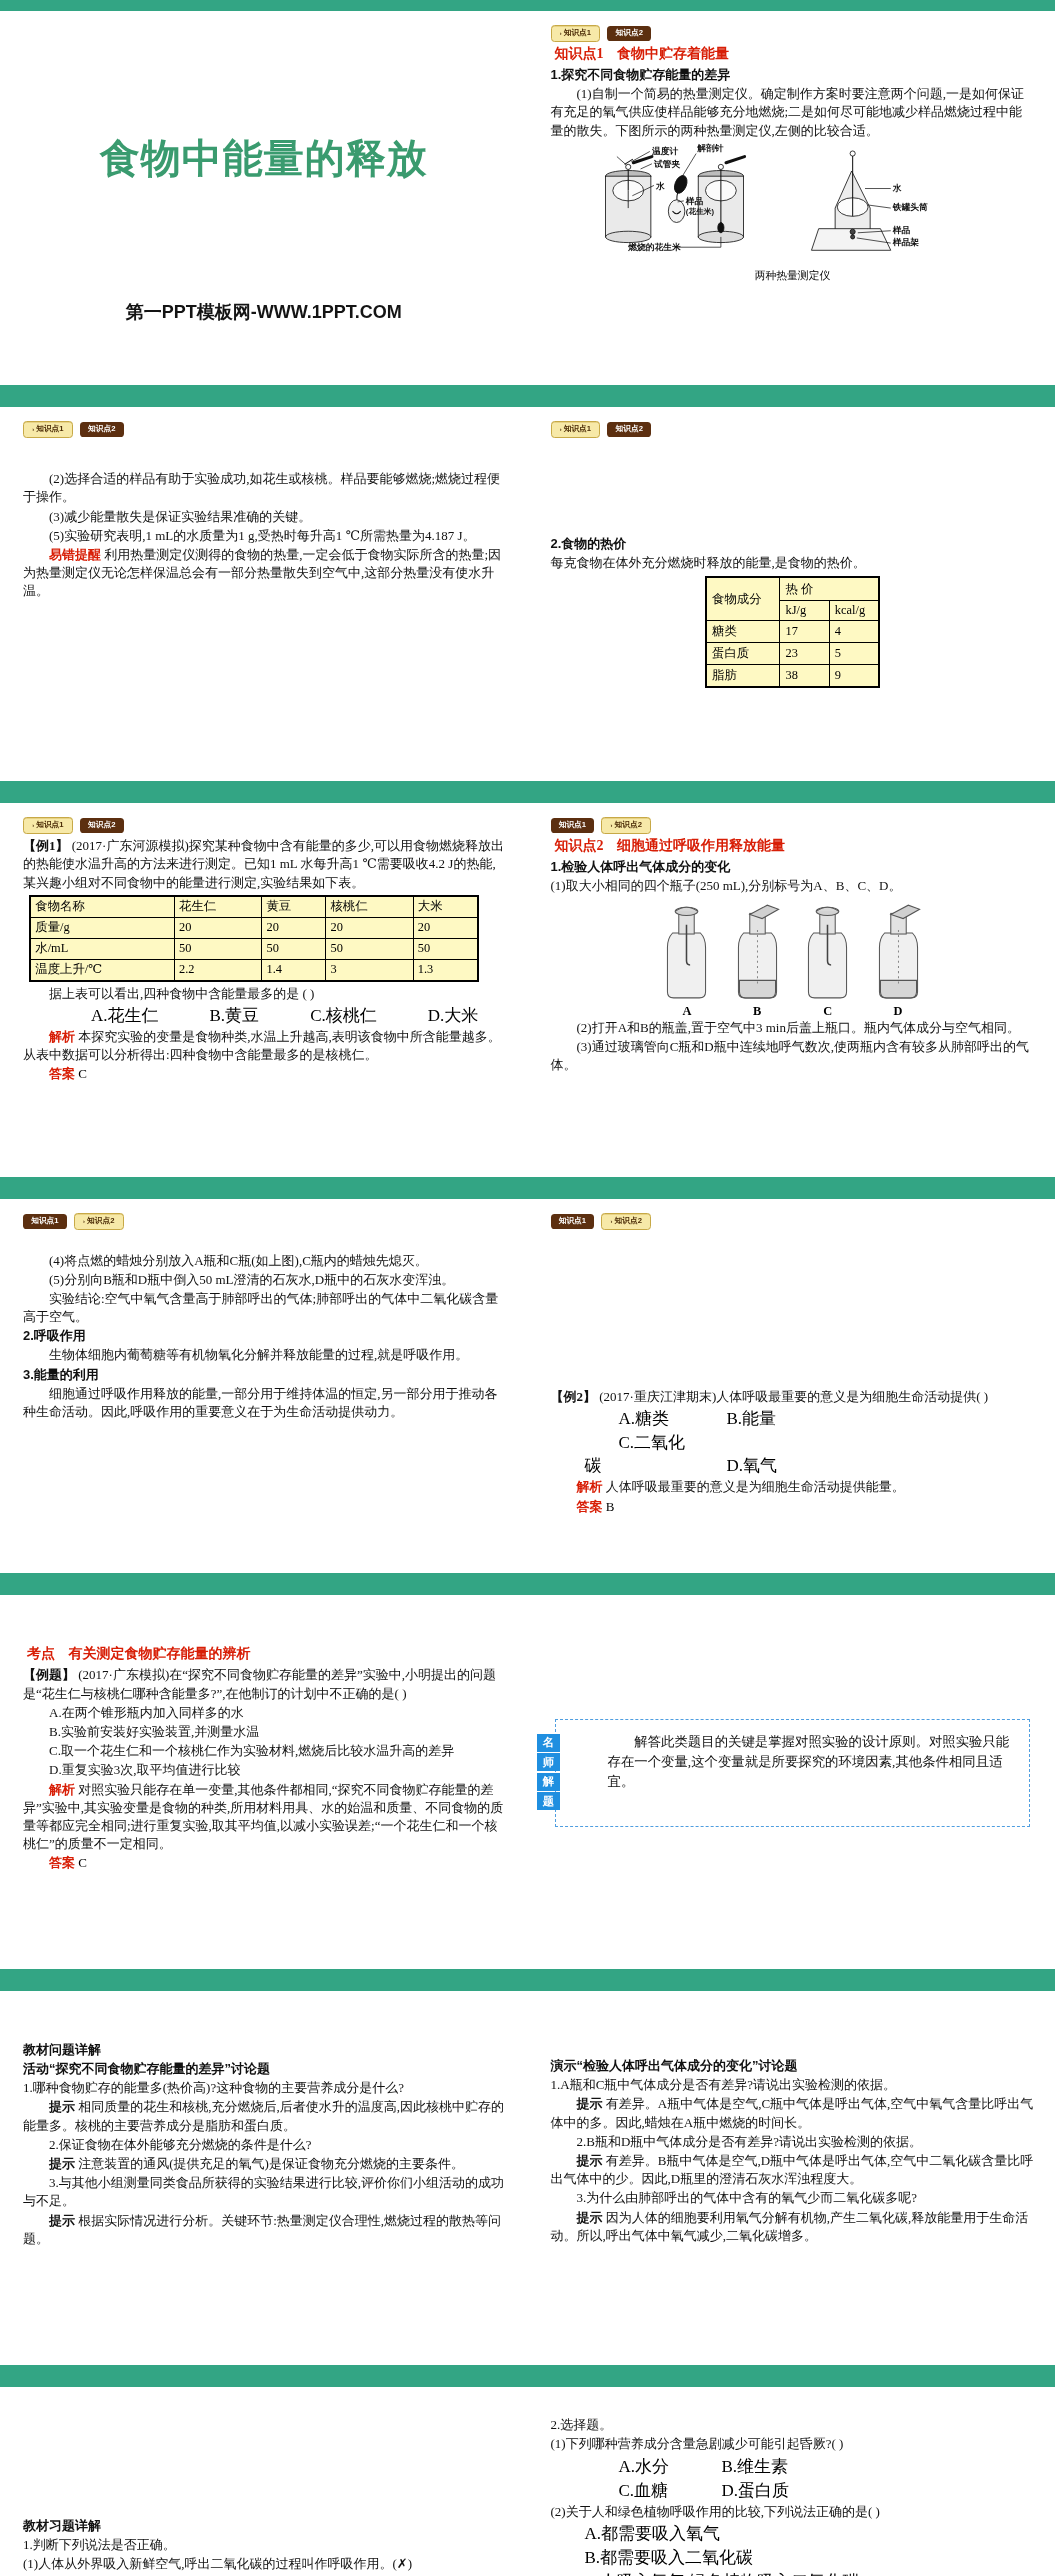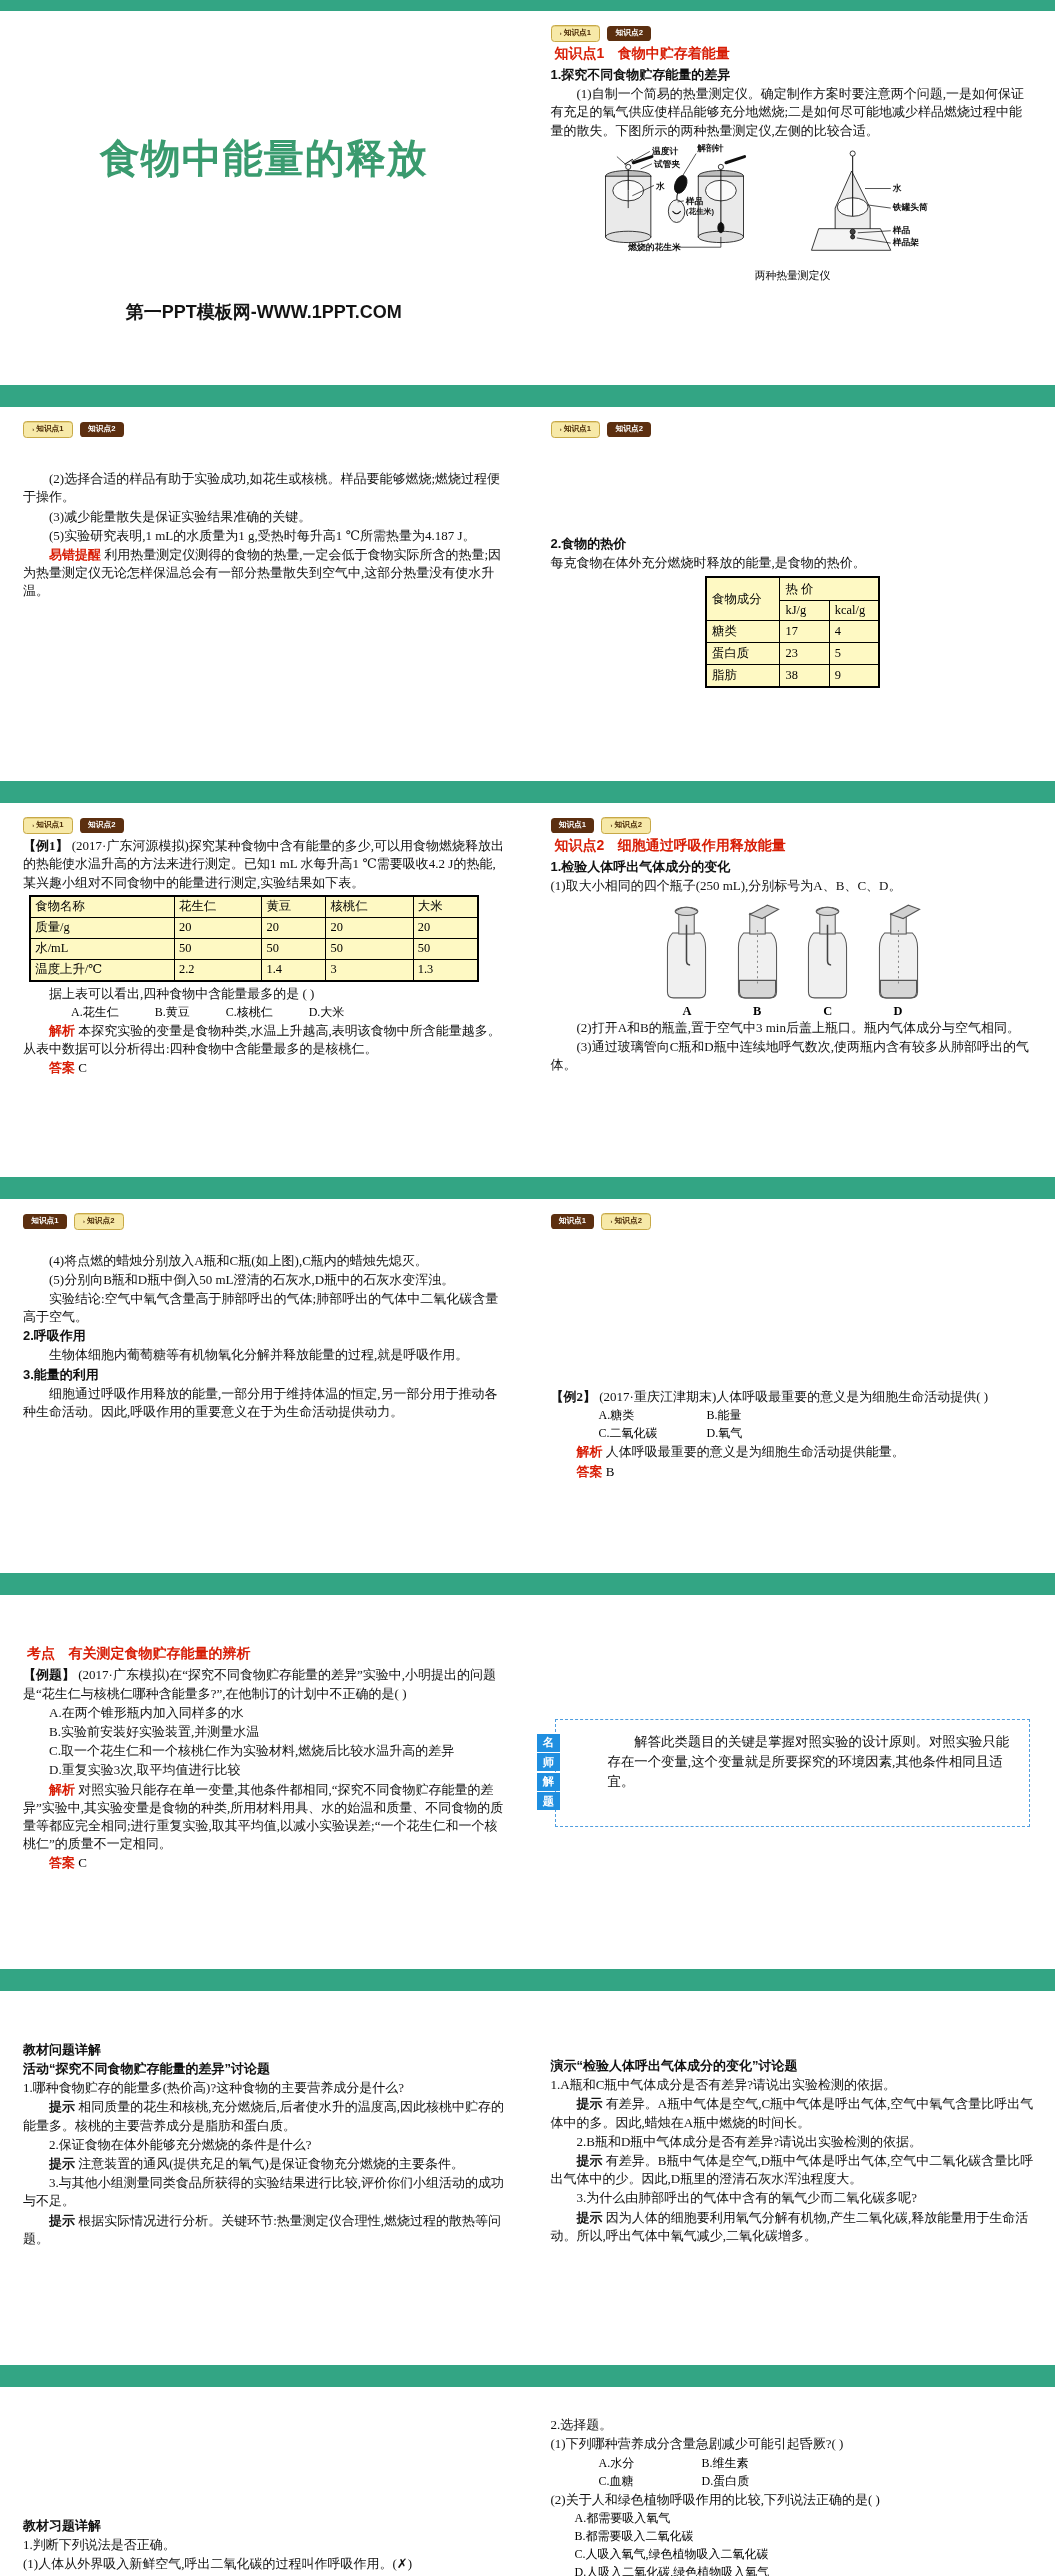--- a/index.html
+++ b/index.html
@@ -19,29 +19,29 @@
   .kptab.active{background:#f7e9a8;color:#4a2a05;border:0.5px solid #c7a947;box-shadow:0 0.5px 0 #d8bc63 inset;}
   .kptab.idle{background:#5c2f10;color:#ffffff;}
   .kptab .caret{font-size:5.7px;margin-right:2.1px;}
 
   
   .title-main{position:absolute;left:0;right:0;top:120px;text-align:center;font-family:Liberation Sans, sans-serif;
               font-size:40px;font-weight:bold;color:#3a9b6f;letter-spacing:1px;}
   .title-sub{position:absolute;left:0;right:0;top:289px;text-align:center;font-family:"Liberation Sans","DejaVu Sans",sans-serif;
              font-size:18px;font-weight:bold;color:#141414;}
 
-  .h-red{color:#d81e06;font-weight:bold;font-size:14px;font-family:Liberation Sans, sans-serif;margin:2.1px 0 3.1px 4.1px;}
+  .h-red{color:#d81e06;font-weight:bold;font-size:14px;font-family:Liberation Serif, serif;margin:2.1px 0 3.1px 4.1px;}
   .h-red .gap{display:inline-block;width:13.4px;}
   .h-bold{font-weight:bold;font-size:13px;font-family:"Liberation Sans","DejaVu Sans",sans-serif;color:#111;margin:1px 0 1px 0;}
   .p{font-size:13px;line-height:1.40;color:#111;margin:0 0 1px 0;text-indent:2em;}
   .p.noind{text-indent:0;}
   .tagred{color:#d81e06;font-weight:bold;}
   .tagred-s{color:#d81e06;font-weight:bold;font-family:"Liberation Sans","DejaVu Sans",sans-serif;}
   .ans{font-size:13px;margin-top:1px;text-indent:2em;}
-  .opts{font-size:12px;text-indent:2em;margin:1px 0;}
+  .opts{font-size:17px;text-indent:2em;margin:1px 0;}
   .opts span{display:inline-block;}
 
   
   table.data{border-collapse:collapse;margin:3.1px 0 3.1px 6.2px;background:#fef9c3;}
   table.data td,table.data th{border:1px solid #000;font-size:12.4px;padding:1.5px 4.1px;text-align:left;font-weight:normal;
       font-family:"Liberation Serif","DejaVu Serif",serif;vertical-align:middle;}
   table.data.thick{border:2.1px solid #000;}
   table.heat{margin:4.1px auto 0 auto;border:2.1px solid #000;}
   table.heat td{border:1px solid #000;font-size:12.4px;padding:2.1px 5.2px;min-width:38px;}
   table.heat td.lbl{min-width:62px;}

